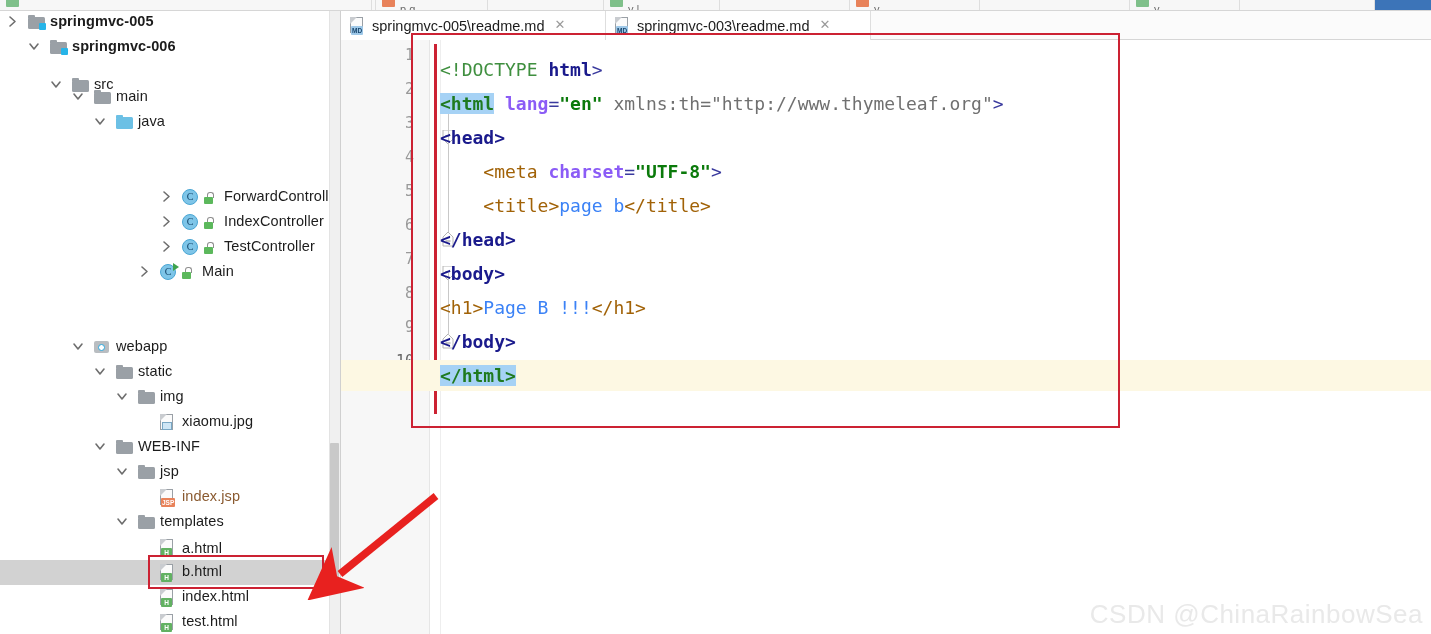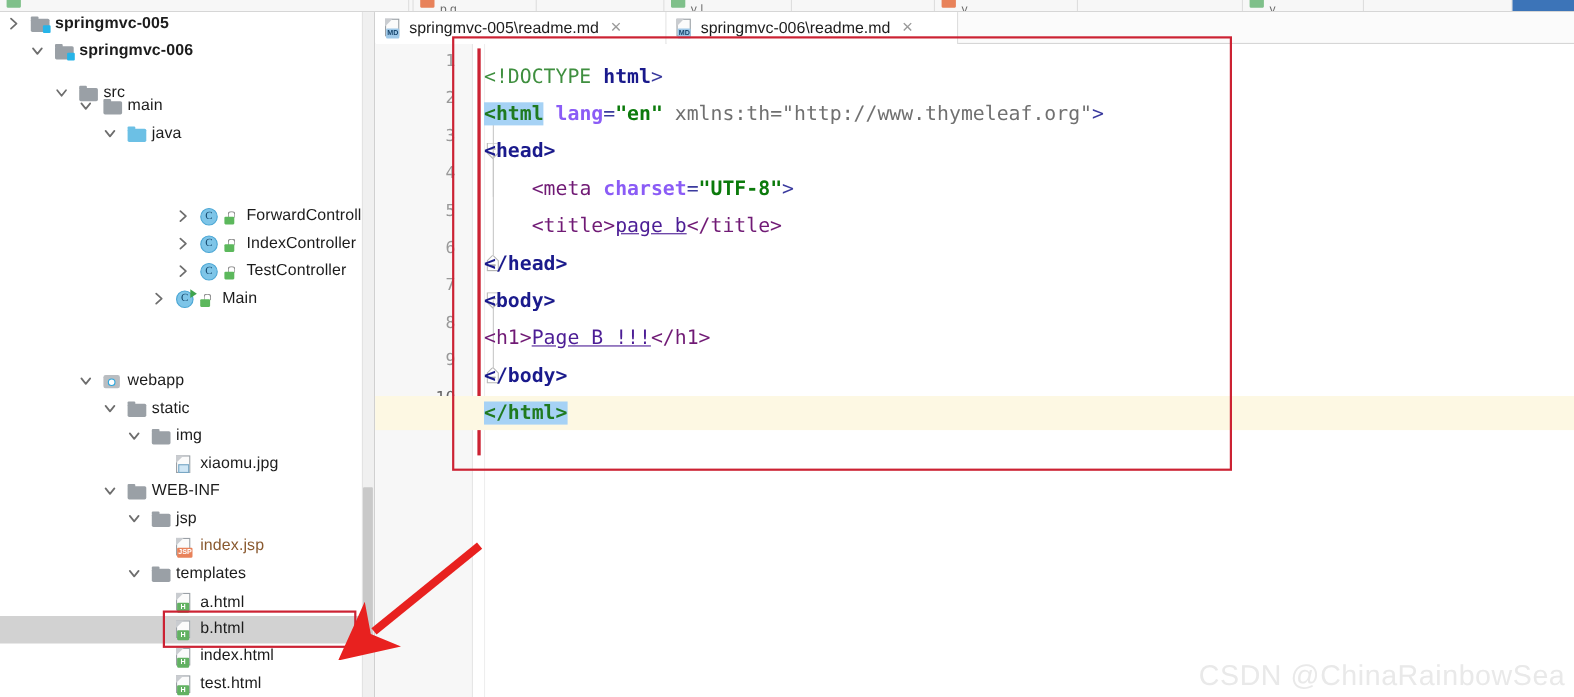--- a/index.html
+++ b/index.html
@@ -316,25 +316,25 @@
     position: absolute; left: 99px;
     height: 31px; line-height: 31px;
     font-size: 18px;
     font-family: "DejaVu Sans Mono", monospace;
     white-space: pre;
     color: #222222;
   }
   .tok-punct  { color: #3a3a9e; }
   .tok-tag    { color: #1a1a8c; font-weight: bold; }
   .tok-gtag   { color: #1f7a1f; font-weight: bold; }
-  .tok-ytag   { color: #701a75; }
+  .tok-ytag   { color: #a16207; }
   .tok-attr   { color: #8b5cf6; font-weight: bold; }
   .tok-str    { color: #0b7a0b; font-weight: bold; }
   .tok-doc    { color: #3f8f3f; }
-  .tok-plain  { color: #4c1d95; text-decoration: underline; }
+  .tok-plain  { color: #3b82f6; }
   .tok-gray   { color: #707070; }
   .sel-blue   { background: #a6d2f5; }
   .bgwhite    { background: #ffffff; }
 
   
   .fold-h {
     position: absolute; left: 101px;
     width: 13px; height: 15px;
   }
   .fold-h svg { display: block; }
@@ -709,21 +709,21 @@
           <span class="xbtn">✕</span>
         </div>
         <div class="etab" style="left: 265px; width: 265px;">
           <span style="display: inline-flex;">
             <span class="fileicon">
               <span class="page"></span>
               <span class="corner"></span>
               <span class="tagbox md">MD</span>
             </span>
           </span>
-          <span class="tlabel">springmvc-006\readme.md</span>
+          <span class="tlabel">springmvc-003\readme.md</span>
           <span class="xbtn">✕</span>
         </div>
       </div>
     <div class="gutter" id="gutter">
         <div class="lnum" style="top: 6px;">1</div>
         <div class="lnum" style="top: 40px;">2</div>
         <div class="lnum" style="top: 74px;">3</div>
         <div class="lnum" style="top: 108px;">4</div>
         <div class="lnum" style="top: 142px;">5</div>
         <div class="lnum" style="top: 176px;">6</div>

